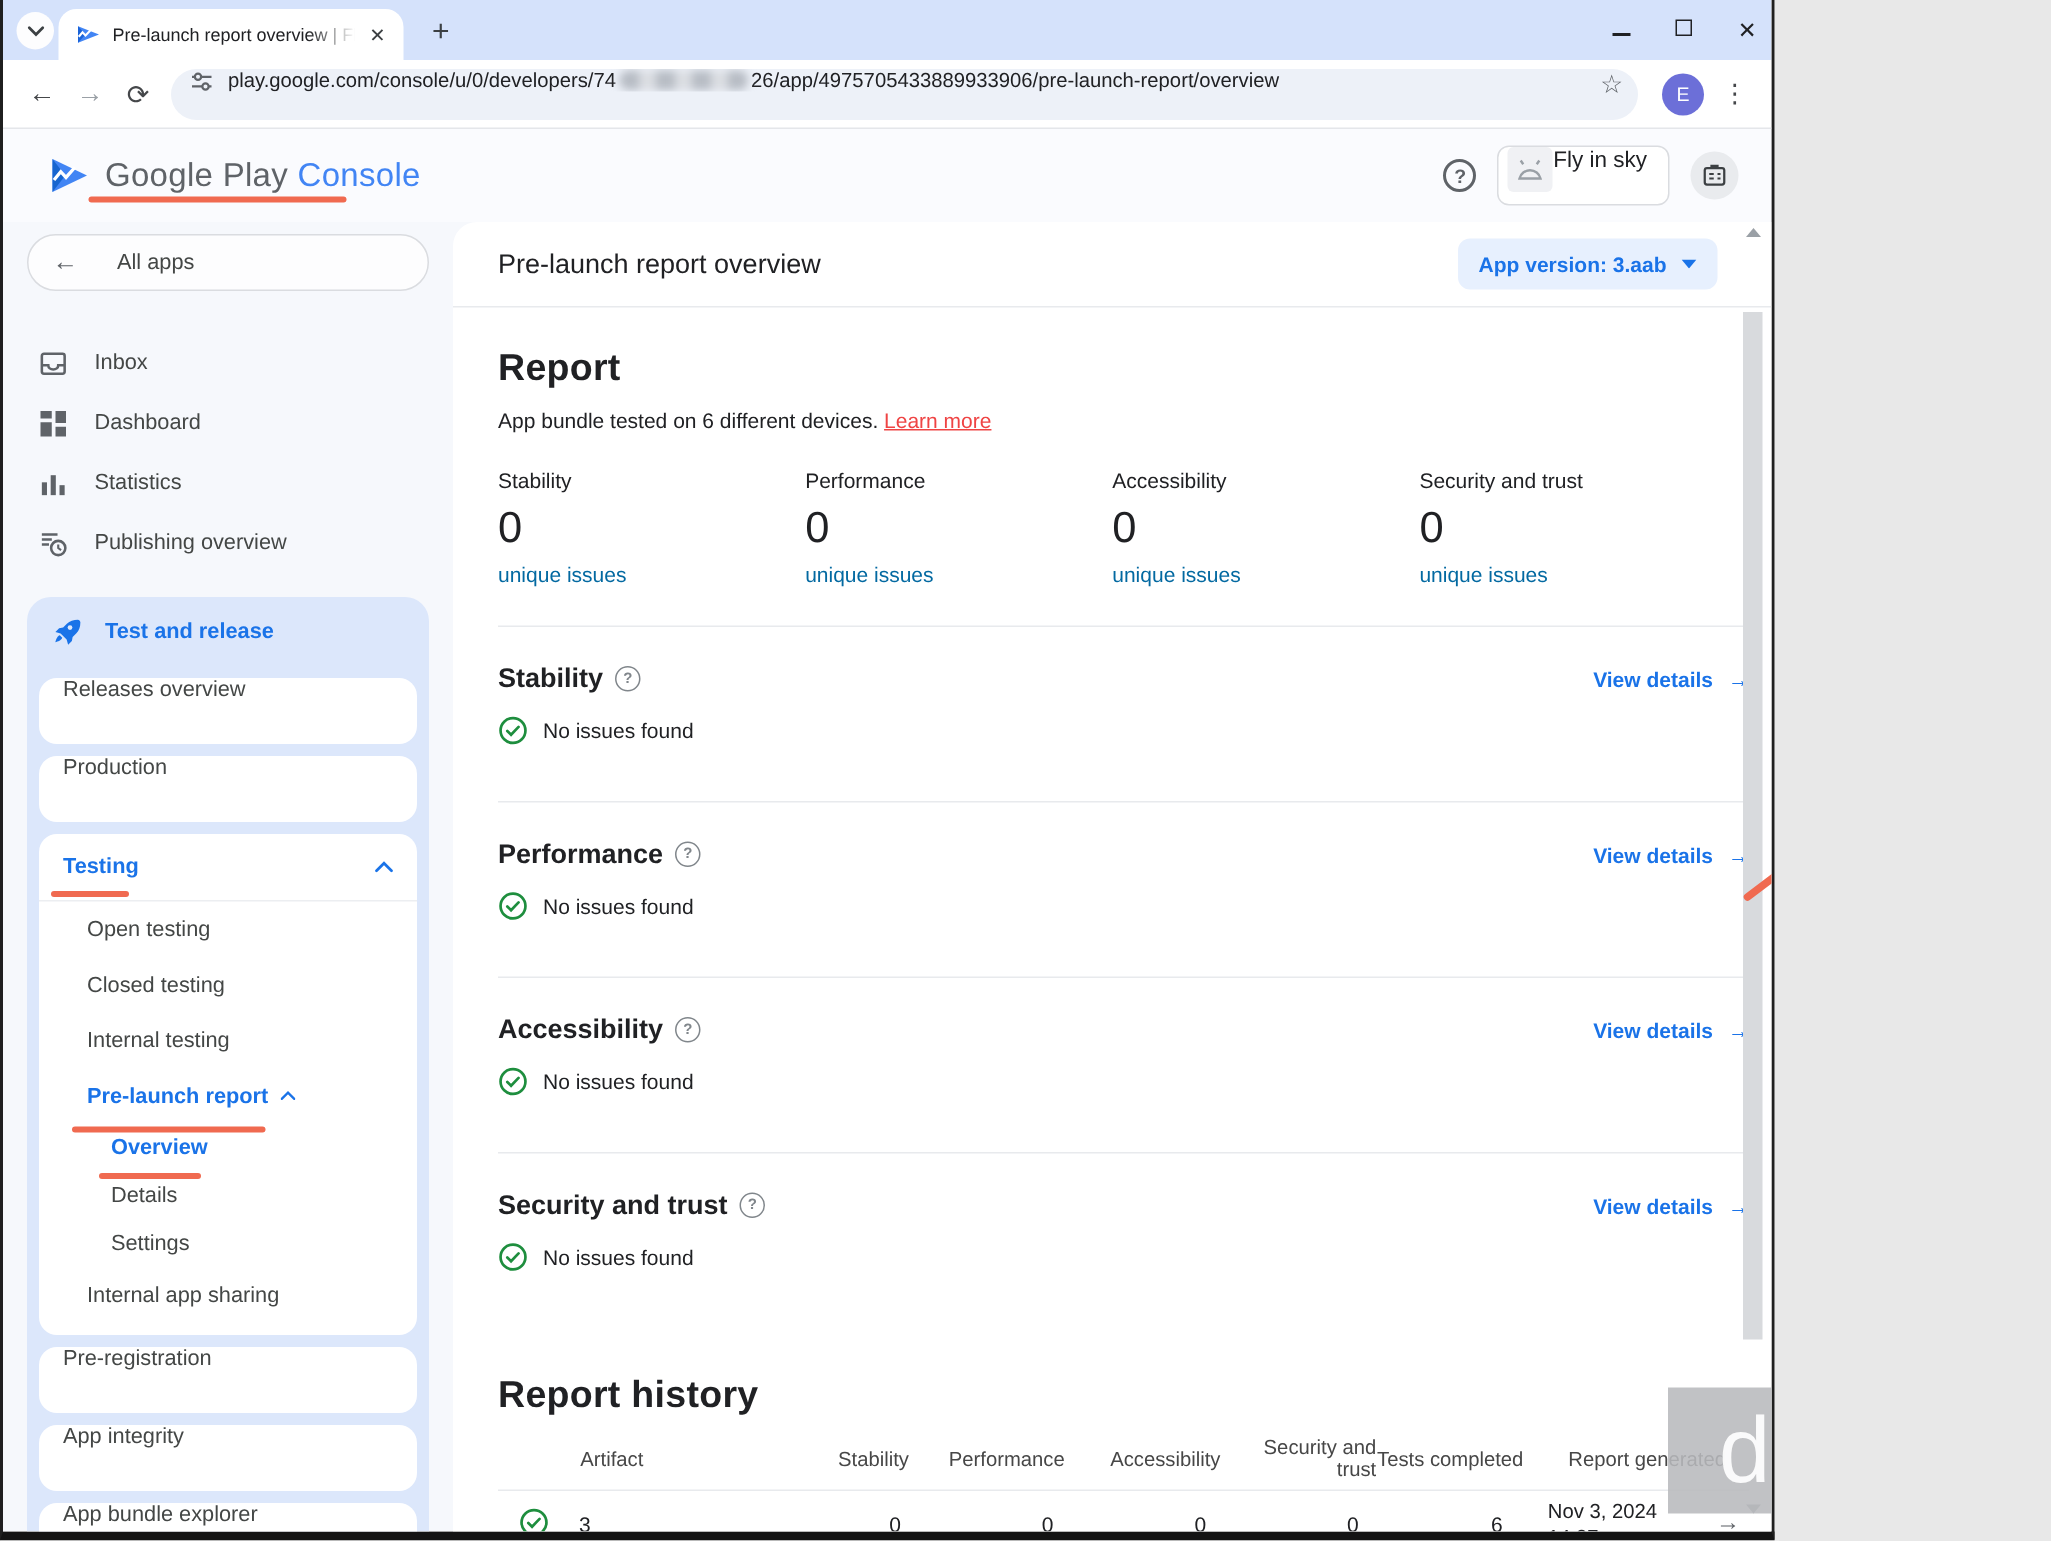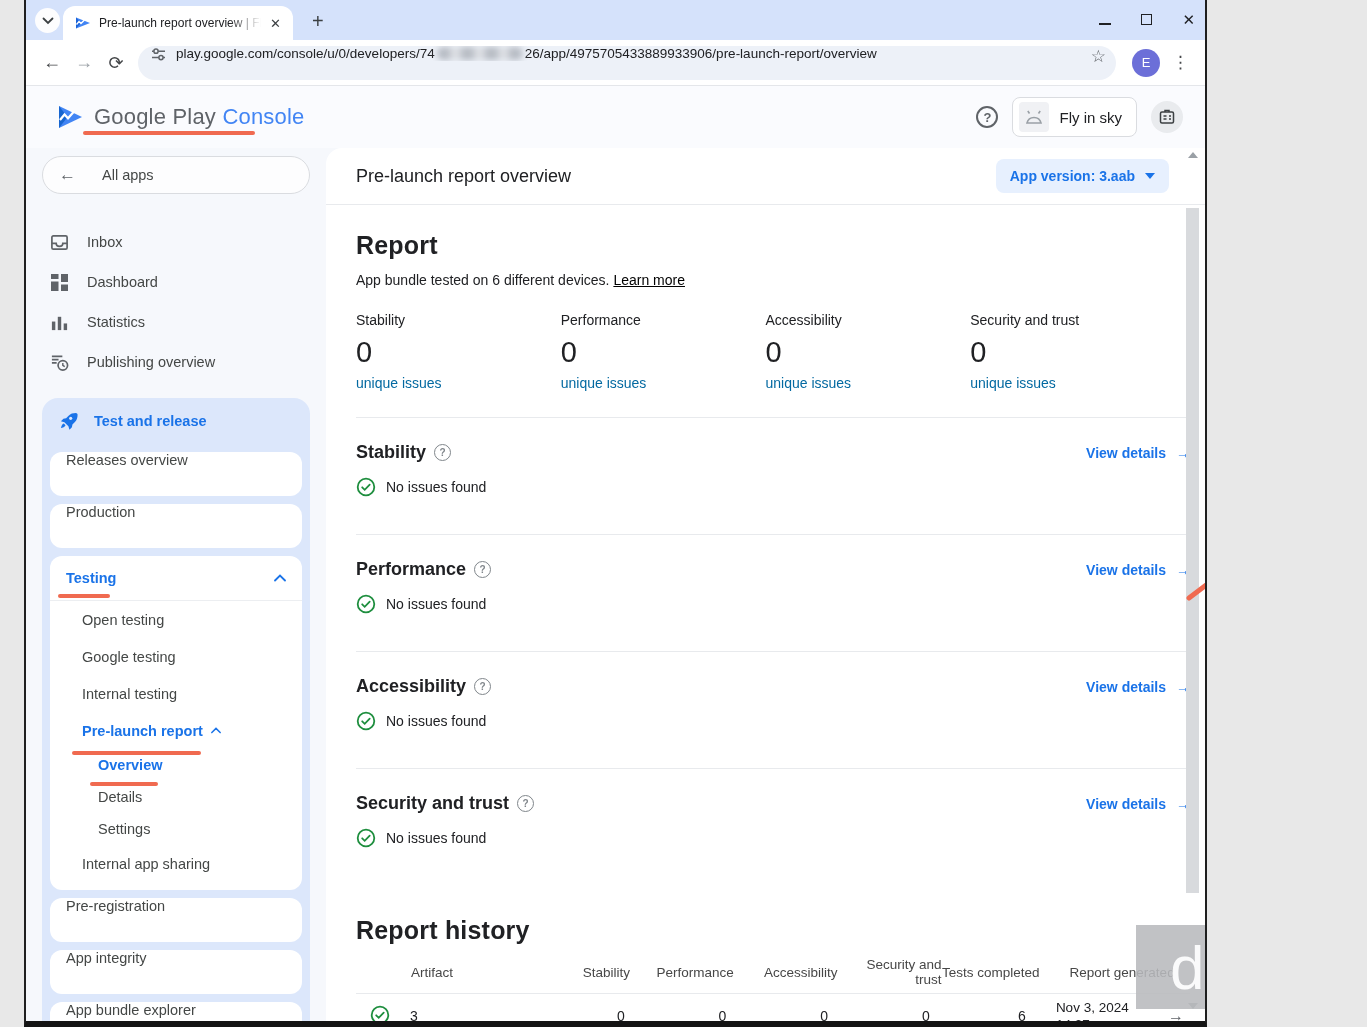--- a/index.html
+++ b/index.html
@@ -1,19 +1,19 @@
 <!DOCTYPE html>
 <html><head>
 <meta charset="utf-8">
 <style>
   * { margin:0; padding:0; box-sizing:border-box; }
   html,body { background:#e8e8e8; }
   body { font-family:"Liberation Sans", sans-serif; }
   .window{ position:relative; width:1183px; height:1027px; background:#fff; overflow:hidden;
-           border-left:2px solid #1f1f1f; border-right:2px solid #1f1f1f; border-bottom:6px solid #141414;margin-left:24px;}
+           border-left:2px solid #1f1f1f; border-right:2px solid #1f1f1f; border-bottom:6px solid #141414;}
   
   .titlebar{ position:relative; height:40px; background:#d5e2fb; }
   .tabsearch{ position:absolute; left:9px; top:8px; width:25px; height:25px; border-radius:50%; background:#fdfdfe;
               display:flex; align-items:center; justify-content:center; cursor:pointer;}
   .tab{ position:absolute; left:37px; top:6px; width:230px; height:34px; background:#fff; border-radius:12px 12px 0 0;
         display:flex; align-items:center; padding:0 8px 0 12px; }
   .favicon{ width:16px; height:16px; margin-right:8px; flex:none;}
   .tab-title{ font-size:12px; color:#202124; white-space:nowrap; overflow:hidden; flex:1;
               -webkit-mask-image:linear-gradient(90deg,#000 78%,transparent 97%); mask-image:linear-gradient(90deg,#000 78%,transparent 97%);}
   .tab-close{ font-size:13px; color:#3c4043; padding:2px 4px; cursor:pointer; flex:none;}
@@ -37,21 +37,21 @@
   .kebab{ font-size:17px; color:#45474a; padding:0 6px; cursor:pointer;}
   
   .pagehead{ height:62px; background:#fafbfe; display:flex; align-items:center; padding:0 22px 0 30px;}
   .logo{ display:flex; align-items:center; gap:10px;}
   .logo-text{ font-size:22px; letter-spacing:.2px;}
   .logo-text .g1{ color:#5f6368; }
   .logo-text .g2{ color:#4285f4; }
   .ph-right{ margin-left:auto; display:flex; align-items:center; gap:14px;}
   .helpcirc{ width:22px; height:22px; border:2px solid #5f6368; border-radius:50%; color:#5f6368; font-size:13px; font-weight:bold;
              display:flex; align-items:center; justify-content:center; cursor:pointer;}
-  .apppill{ height:40px; background:#fff; border:1px solid #dadce0; border-radius:8px; display:flex; align-items:center; padding:0 14px 0 6px; gap:10px; cursor:pointer;}
+  .apppill{ height:40px; background:#fff; border:1px solid #dadce0; border-radius:8px; display:flex; padding:0 14px 0 6px; gap:0; cursor:pointer;}
   .appicon{ width:30px; height:30px; border-radius:4px; background:#f0f1f4; display:flex; align-items:center; justify-content:center;}
   .appname{ font-size:15px; color:#202124;}
   .badgecirc{ width:32px; height:32px; border-radius:50%; background:#e9ebee; display:flex; align-items:center; justify-content:center; cursor:pointer;}
   
   .bodyrow{ display:flex; height:873px; background:#f6f8fc;}
   .sidebar{ width:300px; flex:none; padding:8px 16px 0 16px; overflow:hidden; font-size:14.5px; color:#444746;}
   .allapps{ height:38px; border:1px solid #dadce0; border-radius:20px; background:#fdfdfe; display:flex; align-items:center; padding:0 16px; gap:26px; cursor:pointer;}
   .allapps .arr{ font-size:17px; color:#5f6368;}
   .navlist{ margin-top:28px;}
   .navitem{ height:40px; display:flex; align-items:center; gap:18px; padding-left:8px; cursor:pointer;}
@@ -69,21 +69,21 @@
   .chev{ display:inline-flex; }
   
   .content{ flex:1; background:#fff; border-radius:16px 0 0 0; position:relative; overflow:hidden;}
   .titlerow{ height:57px; display:flex; align-items:center; justify-content:space-between; padding:0 36px 0 30px; border-bottom:1px solid #e8eaed;}
   .ptitle{ font-size:18px; color:#202124;}
   .verpill{ height:34px; background:#e7f0fe; color:#1a73e8; font-size:14px; font-weight:bold; border-radius:8px;
             display:flex; align-items:center; gap:10px; padding:0 14px; cursor:pointer;}
   .summary{ padding:26px 30px 0 30px;}
   .h2{ font-size:25px; font-weight:bold; color:#202124; letter-spacing:.2px;}
   .subt{ margin-top:12px; font-size:14px; color:#202124;}
-  .learn{ color:#000000; text-decoration:underline; cursor:pointer;}
+  .learn{ color:#ef4444; text-decoration:underline; cursor:pointer;}
   .metrics{ display:flex; margin-top:24px;}
   .metric{ width:255px; }
   .m-label{ font-size:14px; color:#202124;}
   .m-value{ font-size:29px; color:#202124; margin-top:8px;}
   .m-cap{ font-size:14px; color:#0369a1; margin-top:6px;}
   .sumdiv{ margin:26px 15px 0 30px; border-bottom:1px solid #e8eaed;}
   .section{ margin:0 15px 0 30px; height:117px; padding-top:24px; border-bottom:1px solid #e8eaed;}
   .section.last{ border-bottom:none;}
   .sechead{ display:flex; align-items:center; justify-content:space-between;}
   .sectitle{ display:flex; align-items:center; gap:8px; font-size:18px; font-weight:bold; color:#202124;}
@@ -266,21 +266,21 @@
                 <svg width="12" height="8" viewBox="0 0 12 8">
                   <path d="M1 6.5 L6 1.5 L11 6.5" fill="none" stroke="#1a73e8" stroke-width="1.8" stroke-linecap="round"></path>
                 </svg>
               </span>
           </div>
           <div class="tdivider"></div>
           <div class="sub1">
               <span>Open testing</span>
             </div>
           <div class="sub1">
-              <span>Google testing</span>
+              <span>Closed testing</span>
             </div>
           <div class="sub1">
               <span>Internal testing</span>
             </div>
           <div class="sub1">
             <span class="blue" style="font-weight:bold">Pre-launch report</span>
             <span class="chev" style="margin-left:8px">
                 <svg width="10" height="7" viewBox="0 0 12 8">
                   <path d="M1 6.5 L6 1.5 L11 6.5" fill="none" stroke="#1a73e8" stroke-width="1.8" stroke-linecap="round"></path>
                 </svg>

